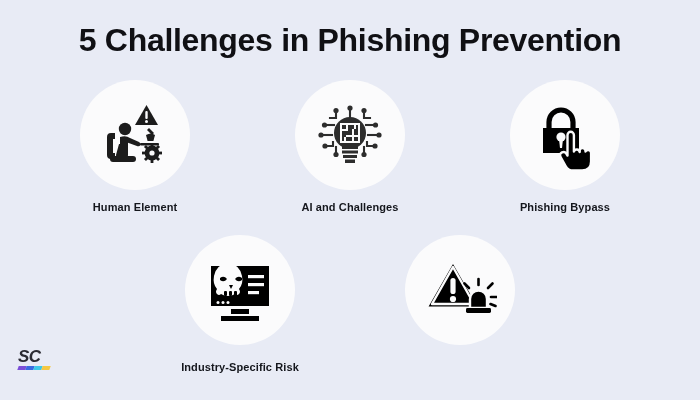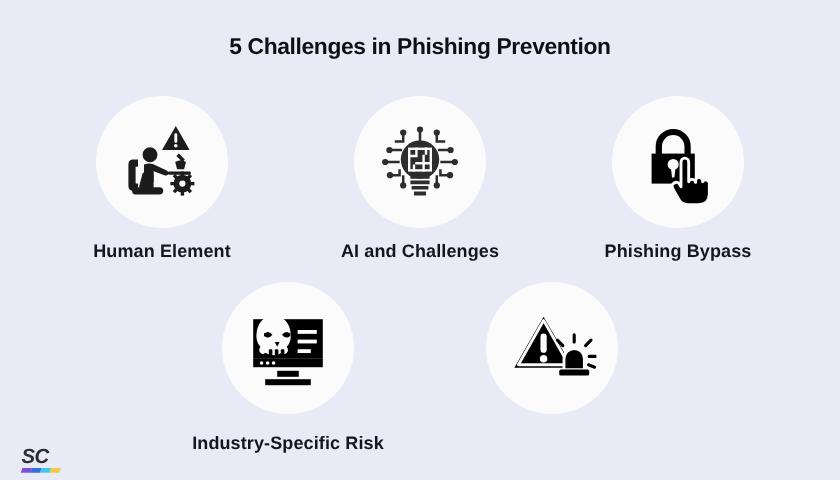--- a/index.html
+++ b/index.html
@@ -19,21 +19,21 @@
     width: 700px;
     height: 400px;
     box-sizing: border-box;
   }
   .title {
     position: absolute;
     top: 22px;
     left: 0;
     width: 700px;
     text-align: center;
-    font-size: 19px;
+    font-size: 32px;
     font-weight: bold;
     color: #101014;
     letter-spacing: -0.3px;
     line-height: 36px;
   }
   .row {
     position: absolute;
     display: flex;
     justify-content: center;
     width: 700px;
@@ -52,33 +52,33 @@
     height: 110px;
     border-radius: 50%;
     background: #fbfbfc;
     display: flex;
     align-items: center;
     justify-content: center;
   }
   .circle svg { display: block; }
   .label {
     margin-top: 11px;
-    font-size: 15px;
+    font-size: 11px;
     font-weight: bold;
     color: #14161c;
     text-align: right;
     white-space: nowrap;
     letter-spacing: 0.1px;
   }
   .item-bottom .label { margin-top: 16px; }
 
   .logo {
     position: absolute;
     left: 18px;
-    bottom: 6px;
+    bottom: 30px;
     width: 34px;
   }
   .logo-text {
     font-size: 17px;
     font-weight: bold;
     font-style: italic;
     color: #2b2b33;
     line-height: 16px;
     letter-spacing: -0.5px;
   }

